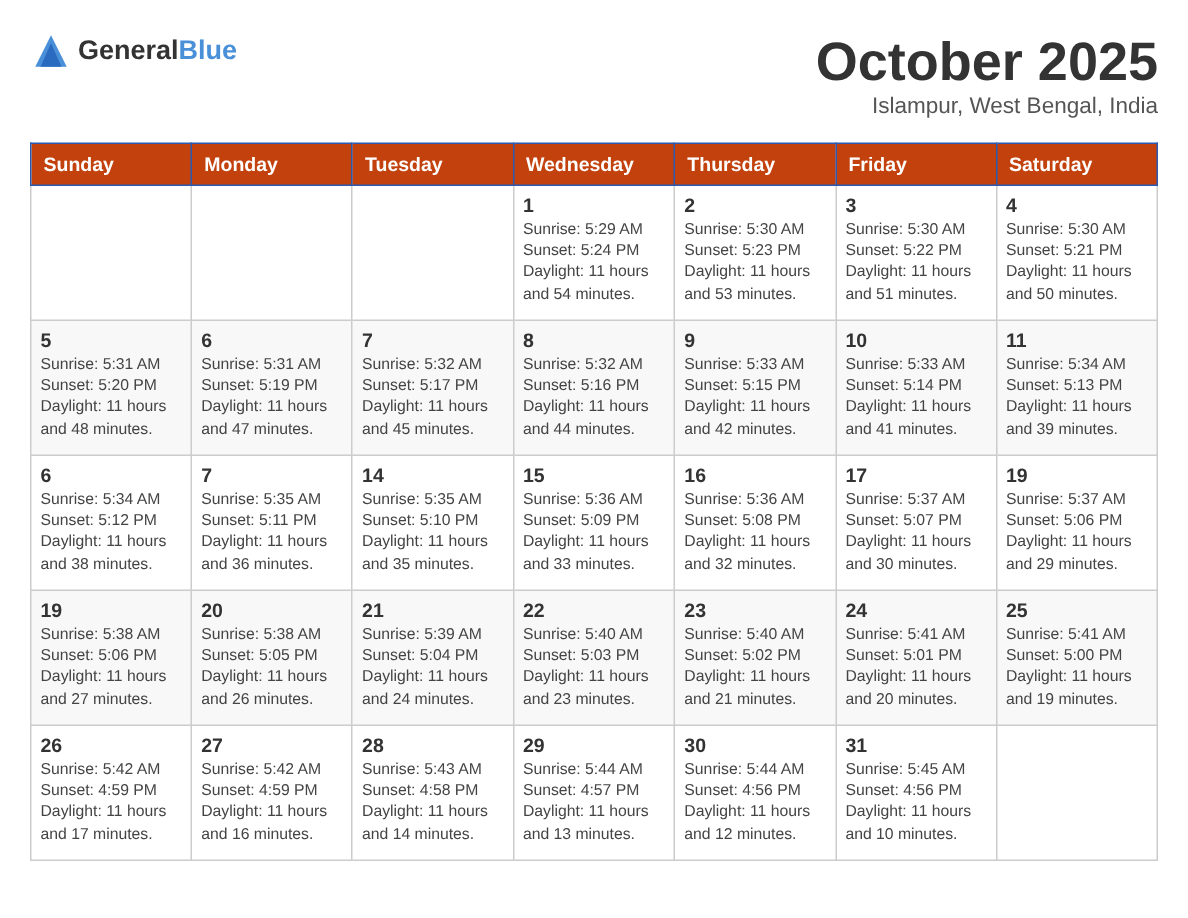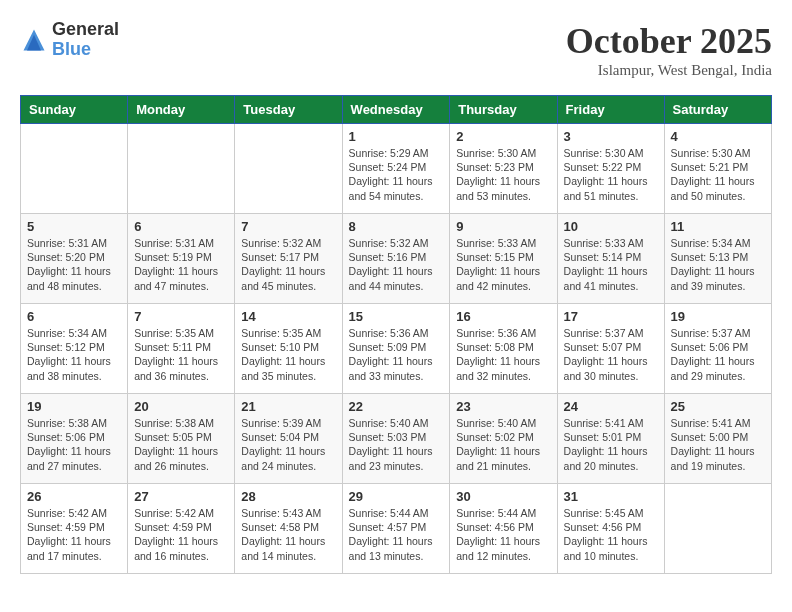--- a/index.html
+++ b/index.html
@@ -16,58 +16,57 @@
       align-items: flex-start;
       margin-bottom: 16px;
     }
     .logo {
       display: flex;
       align-items: center;
       gap: 4px;
     }
     .logo-text {
       display: flex;
-      flex-direction: column;
+      flex-direction: row;
       line-height: 1.1;
     }
     .logo-general {
       font-size: 18px;
       font-weight: bold;
       color: #333;
     }
     .logo-blue {
       font-size: 18px;
       font-weight: bold;
       color: #4a90d9;
     }
     .logo-icon {
       width: 28px;
       height: 28px;
     }
     .title-area {
       text-align: right;
-      font-family: Liberation Serif, serif;
     }
     .month-title {
       font-size: 36px;
       font-weight: bold;
       color: #333;
     }
     .location {
       font-size: 15px;
       color: #555;
       text-align: right;
     }
     .calendar {
       width: 100%;
       border-collapse: collapse;
       border: 1px solid #ccc;
     }
     .calendar th {
-      background-color: #15803d;
+      background-color: #c2410c;
       color: white;
       padding: 6px 8px;
       font-size: 13px;
       font-weight: bold;
       border: 1px solid #2a5aaf;
       text-align: left;
     }
     .calendar td {
       border: 1px solid #ccc;
       vertical-align: top;

